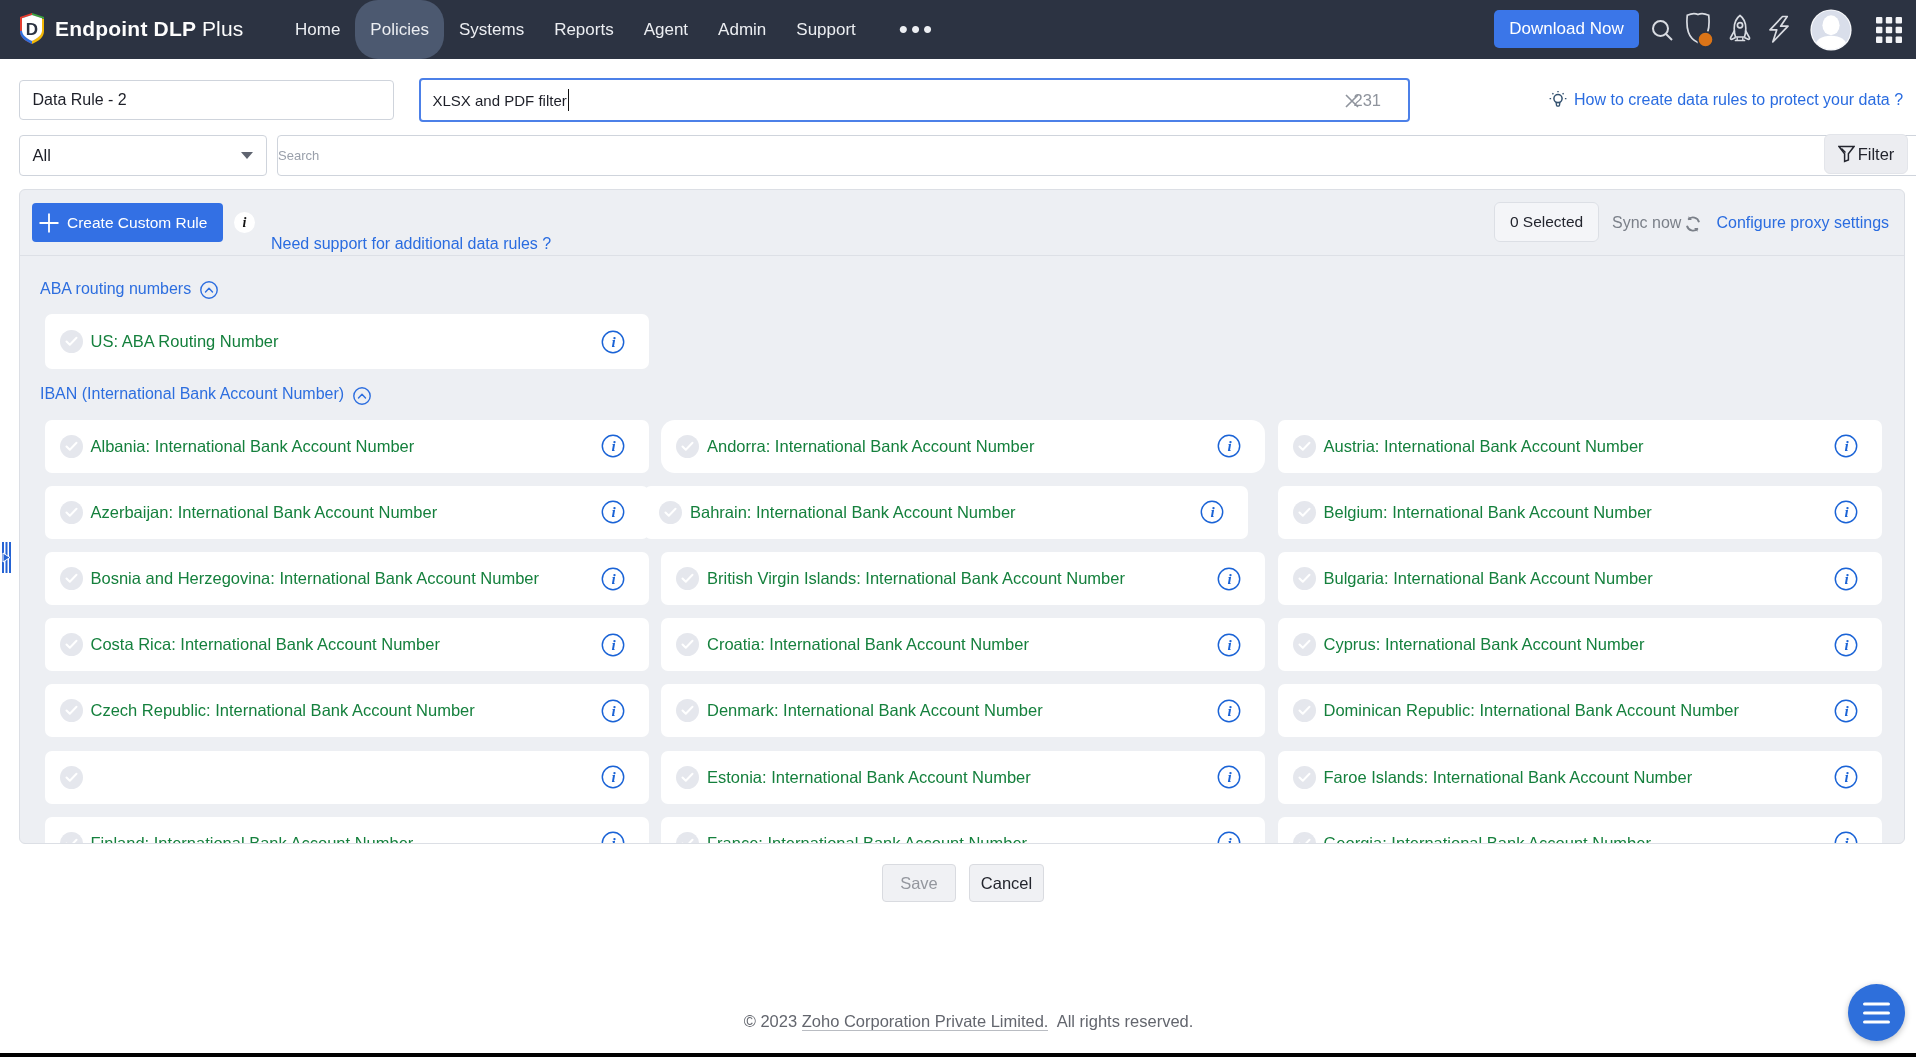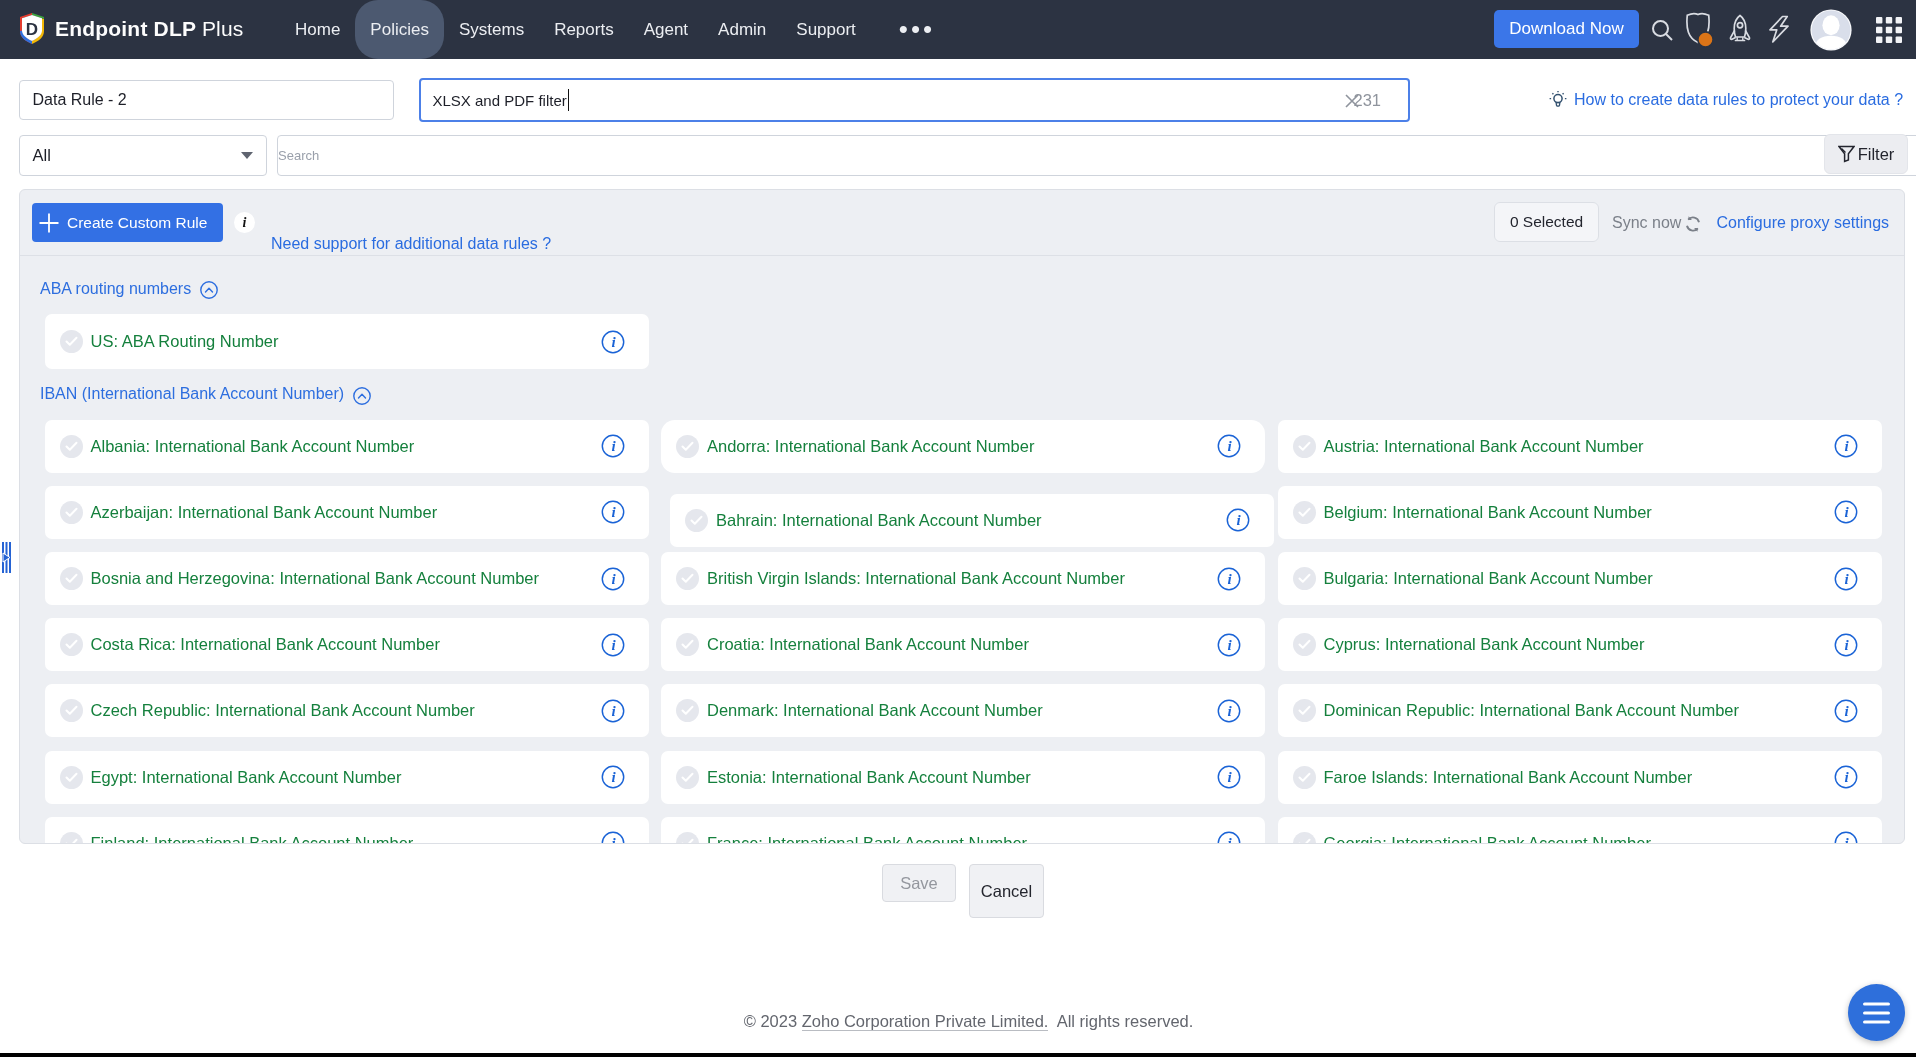--- a/index.html
+++ b/index.html
@@ -59,21 +59,21 @@
 .chk { position:absolute; left:15px; top:50%; margin-top:-11.5px; width:23px; height:23px; border-radius:50%;
   background:#e5e7ed; display:flex; align-items:center; justify-content:center; }
 .ttl { position:absolute; left:46px; top:0; height:100%; display:flex; align-items:center;
   font-size:16.5px; color:#15803d; }
 .nfo { position:absolute; right:24px; top:50%; margin-top:-12px; }
 
 
 .btn { position:absolute; background:#f0f1f4; border:1px solid #d9dbe0; border-radius:4px;
   display:flex; align-items:center; justify-content:center; font-size:16.5px; }
 #saveBtn { left:882px; top:864px; width:74px; height:38px; color:#94979e; }
-#cancelBtn { left:969px; top:864px; width:75px; height:54px; color:#24262e; }
+#cancelBtn { left:969px; top:864px; width:75px; height:38px; color:#24262e; }
 #foot { position:absolute; left:0; top:1012px; width:100%; text-align:center; font-size:16.5px; color:#63666e; padding-left:21px; }
 #foot .u { border-bottom:1px solid #b9bcc2; }
 #fab { position:absolute; left:1848px; top:984px; width:57px; height:57px; border-radius:50%;
   background:#2e6fdb; display:flex; align-items:center; justify-content:center; box-shadow:0 2px 6px rgba(0,0,0,.25); }
 #blackbar { position:absolute; left:0; top:1053px; width:100%; height:4px; background:#000; }
 #lhandle { position:absolute; left:2px; top:542px; }
 </style>
 </head>
 <body>
 
@@ -270,21 +270,21 @@
           <svg width="13" height="11" viewBox="0 0 13 11" fill="none" stroke="#ffffff" stroke-width="2" stroke-linecap="round" stroke-linejoin="round">
             <path d="M1.5 5.5 L4.8 8.8 L11.5 1.8"></path>
           </svg>
         </span>
         <span class="ttl">Azerbaijan: International Bank Account Number</span>
         <span class="nfo"><svg width="24" height="24" viewBox="0 0 24 24">
             <circle cx="12" cy="12" r="10.7" fill="none" stroke="#1a63d6" stroke-width="1.45"></circle>
             <text x="12.7" y="17.2" text-anchor="middle" font-family="Liberation Serif" font-style="italic" font-weight="bold" font-size="15" fill="#1a63d6">i</text>
           </svg></span>
       </div>
-<div class="card" style="left:650px;top:295.8px;margin-top:8px;">
+<div class="card" style="left:624px;top:295.8px;">
         <span class="chk">
           <svg width="13" height="11" viewBox="0 0 13 11" fill="none" stroke="#ffffff" stroke-width="2" stroke-linecap="round" stroke-linejoin="round">
             <path d="M1.5 5.5 L4.8 8.8 L11.5 1.8"></path>
           </svg>
         </span>
         <span class="ttl">Bahrain: International Bank Account Number</span>
         <span class="nfo"><svg width="24" height="24" viewBox="0 0 24 24">
             <circle cx="12" cy="12" r="10.7" fill="none" stroke="#1a63d6" stroke-width="1.45"></circle>
             <text x="12.7" y="17.2" text-anchor="middle" font-family="Liberation Serif" font-style="italic" font-weight="bold" font-size="15" fill="#1a63d6">i</text>
           </svg></span>
@@ -408,21 +408,20 @@
             <circle cx="12" cy="12" r="10.7" fill="none" stroke="#1a63d6" stroke-width="1.45"></circle>
             <text x="12.7" y="17.2" text-anchor="middle" font-family="Liberation Serif" font-style="italic" font-weight="bold" font-size="15" fill="#1a63d6">i</text>
           </svg></span>
       </div>
 <div class="card" style="left:24.5px;top:560.6px;">
         <span class="chk">
           <svg width="13" height="11" viewBox="0 0 13 11" fill="none" stroke="#ffffff" stroke-width="2" stroke-linecap="round" stroke-linejoin="round">
             <path d="M1.5 5.5 L4.8 8.8 L11.5 1.8"></path>
           </svg>
         </span>
-        <span class="ttl">Egypt: International Bank Account Number</span>
         <span class="nfo"><svg width="24" height="24" viewBox="0 0 24 24">
             <circle cx="12" cy="12" r="10.7" fill="none" stroke="#1a63d6" stroke-width="1.45"></circle>
             <text x="12.7" y="17.2" text-anchor="middle" font-family="Liberation Serif" font-style="italic" font-weight="bold" font-size="15" fill="#1a63d6">i</text>
           </svg></span>
       </div>
 <div class="card" style="left:641px;top:560.6px;">
         <span class="chk">
           <svg width="13" height="11" viewBox="0 0 13 11" fill="none" stroke="#ffffff" stroke-width="2" stroke-linecap="round" stroke-linejoin="round">
             <path d="M1.5 5.5 L4.8 8.8 L11.5 1.8"></path>
           </svg>

